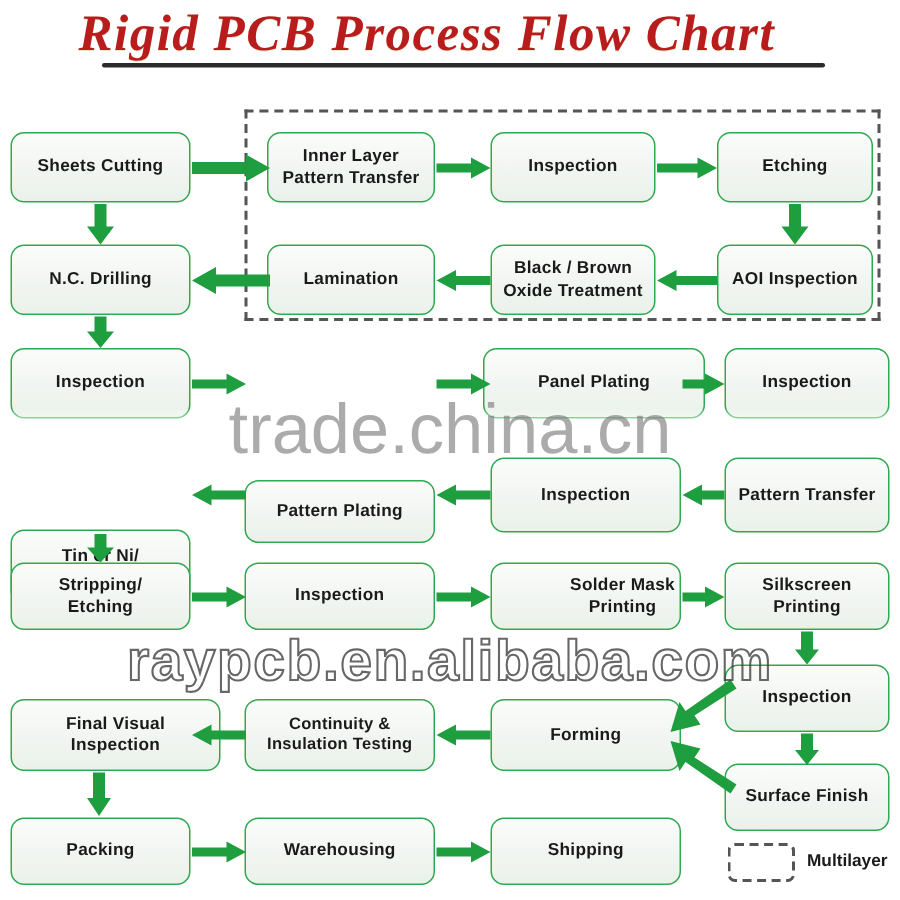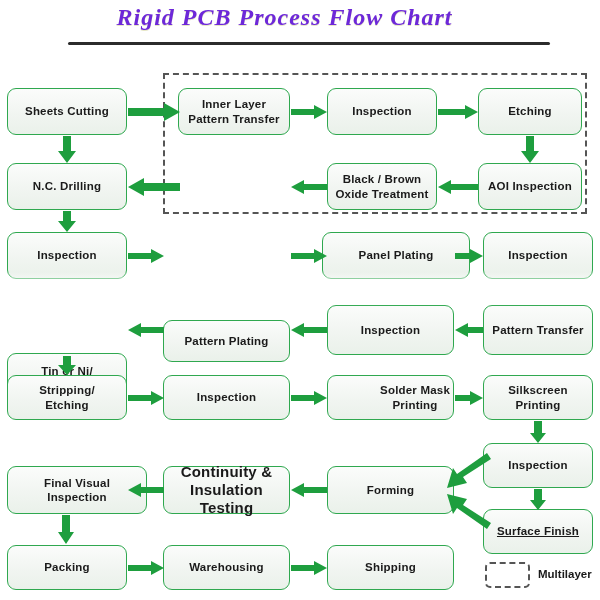--- a/index.html
+++ b/index.html
@@ -23,23 +23,23 @@
     width: 600px; height: 52px;
   }
   #title-text {
     position: absolute;
     left: 0; top: 4px;
     width: 569px;
     text-align: center;
     font-family: "Liberation Serif", serif;
     font-style: italic;
     font-weight: bold;
-    font-size: 24px;
+    font-size: 34px;
     letter-spacing: 1px;
-    color: #6d28d9;
+    color: #b91c1c;
     text-shadow: 0 1px 0 #e7e7c6;
     white-space: nowrap;
   }
   #title-rule {
     position: absolute;
     left: 68px; top: 42px;
     width: 482px; height: 3px;
     background: #2b2b2b;
     border-radius: 2px;
   }
@@ -147,20 +147,23 @@
   <div class="node" style="left:327px; top:88px;  width:110px; height:47px;">
       <span>Inspection</span>
     </div>
   <div class="node" style="left:478px; top:88px;  width:104px; height:47px;">
       <span>Etching</span>
     </div>
 
   <div class="node" style="left:7px;   top:163px; width:120px; height:47px;">
       <span>N.C. Drilling</span>
     </div>
+  <div class="node" style="left:178px; top:163px; width:112px; height:47px;">
+      <span>Lamination</span>
+    </div>
   <div class="node" style="left:327px; top:163px; width:110px; height:47px;">
       <span style="white-space:pre-line">Black / Brown
 Oxide Treatment</span>
     </div>
   <div class="node" style="left:478px; top:163px; width:104px; height:47px;">
       <span>AOI Inspection</span>
     </div>
 
   <div class="node" style="left:7px;   top:232px; width:120px; height:47px;">
       <span>Inspection</span>
@@ -204,28 +207,28 @@
 
   <div class="node" style="left:483px; top:443px; width:110px; height:45px;">
       <span>Inspection</span>
     </div>
 
   <div class="node" style="left:7px;   top:466px; width:140px; height:48px;">
       <span style="white-space:pre-line">Final Visual
 Inspection</span>
     </div>
   <div class="node" style="left:163px; top:466px; width:127px; height:48px;">
-      <span style="white-space:pre-line; font-size:15px;">Continuity &amp;
+      <span style="white-space:pre-line; font-size:11px;">Continuity &amp;
 Insulation Testing</span>
     </div>
   <div class="node" style="left:327px; top:466px; width:127px; height:48px;">
       <span>Forming</span>
     </div>
 
-  <div class="node" style="left:483px; top:509px; width:110px; height:45px;text-decoration:underline;">
+  <div class="node" style="left:483px; top:509px; width:110px; height:45px;">
       <span>Surface Finish</span>
     </div>
 
   <div class="node" style="left:7px;   top:545px; width:120px; height:45px;">
       <span>Packing</span>
     </div>
   <div class="node" style="left:163px; top:545px; width:127px; height:45px;">
       <span>Warehousing</span>
     </div>
   <div class="node" style="left:327px; top:545px; width:127px; height:45px;">
@@ -397,14 +400,16 @@
   <div class="arrow" style="left:291px; top:561px;">
     <svg width="36" height="14" viewBox="0 0 36 14">
         <path d="M0 4 H23 V0 L36 7 L23 14 V10 H0 Z" fill="#1e9e3e"></path>
       </svg>
   </div>
 
   <div id="legend-box" style="left:485px; top:562px; width:45px; height:26px;"></div>
   <div id="legend-label" style="left:538px; top:568px;">Multilayer</div>
 
   <div class="wm" id="wm-trade-band"></div>
+  <div class="wm" id="wm-trade">trade.china.cn</div>
+  <div class="wm" id="wm-ray">raypcb.en.alibaba.com</div>
 
 </div>
 
 </body></html>

